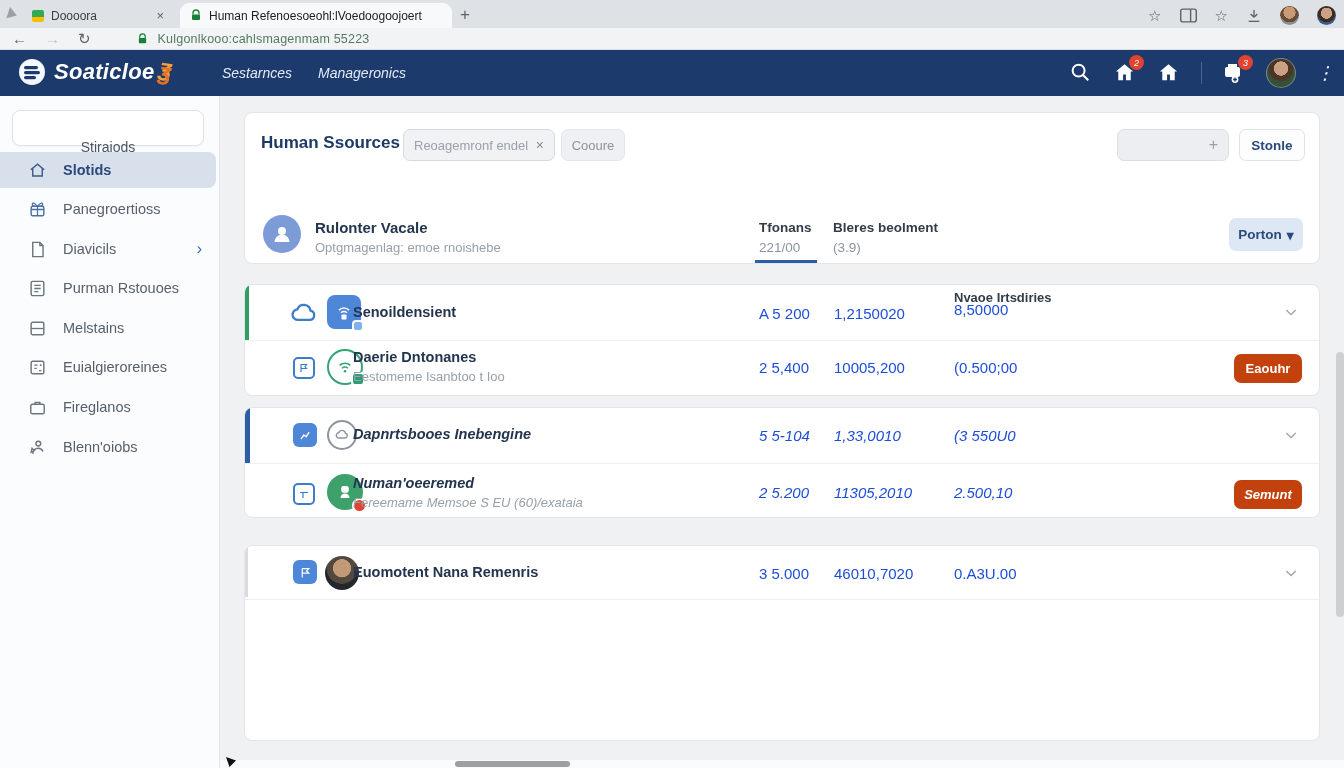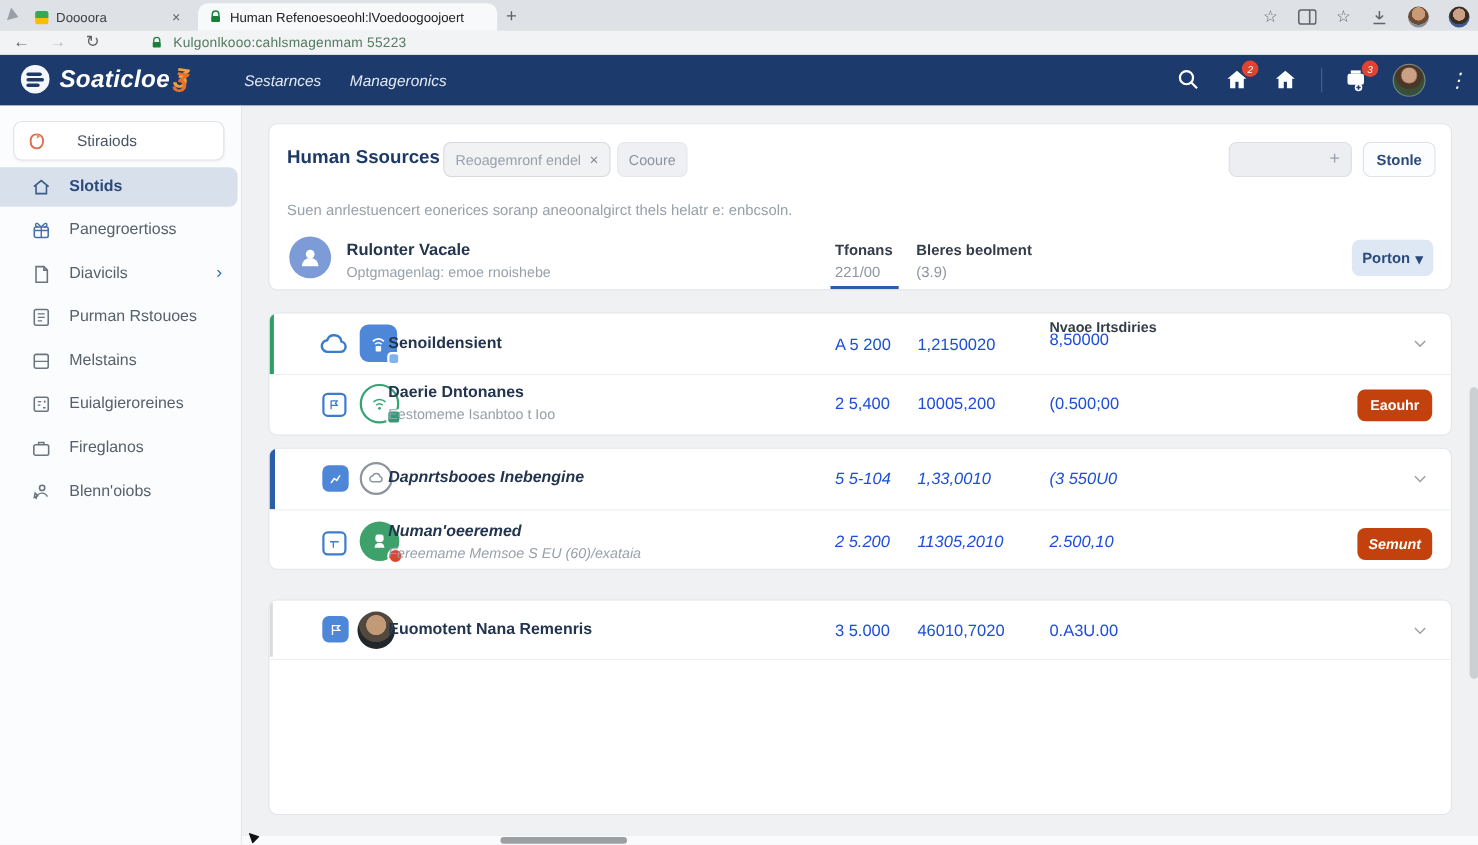--- a/index.html
+++ b/index.html
@@ -34,21 +34,21 @@
   .appnav-item { color:#e3eaf5; font-size:14px; }
   .appbar-right { position:absolute; right:10px; top:0; height:46px; display:flex; align-items:center; gap:20px; }
   .icon-wrap { position:relative; width:24px; height:24px; }
   .badge { position:absolute; top:-6px; right:-7px; min-width:15px; height:15px; border-radius:8px; background:#e0432f; color:#fff; font-size:9px; display:flex; align-items:center; justify-content:center; padding:0 3px; }
   .vdivider { width:1px; height:22px; background:#4a6391; }
   .appbar-avatar { width:30px; height:30px; border-radius:50%; overflow:hidden; border:1px solid #ffffff55; }
   .dots { color:#fff; font-size:18px; line-height:1; letter-spacing:0; }
 
   
   .sidebar { position:absolute; left:0; top:96px; width:220px; height:672px; background:#fbfcfd; border-right:1px solid #e3e5e8; }
-  .sb-selector { position:absolute; left:12px; top:14px; width:192px; height:36px; background:#fff; border:1px solid #dfe2e6; border-radius:8px; box-shadow:0 1px 2px rgba(0,0,0,.04); display:flex; align-items:center; gap:28px; padding:0 12px; }
+  .sb-selector { position:absolute; left:12px; top:14px; width:192px; height:36px; background:#fff; border:1px solid #dfe2e6; border-radius:8px; box-shadow:0 1px 2px rgba(0,0,0,.04); display:flex; align-items:center; gap:28px; padding:0 12px;flex-direction:column; }
   .sb-selector-label { font-size:14px; color:#4a5563; }
   .sb-item { position:absolute; left:0; width:216px; height:36px; display:flex; align-items:center; gap:16px; padding:0 14px 0 28px; color:#57606b; font-size:14.5px; }
   .sb-item.active { background:#d8e0eb; border-radius:0 8px 8px 0; color:#2b4a7c; font-weight:700; }
   .sb-item .chev { margin-left:auto; color:#2b6cb8; font-size:16px; }
   .sb-item svg { flex:0 0 auto; }
 
   
   .main { position:absolute; left:220px; top:96px; width:1124px; height:672px; background:#eff1f3; }
   .card { position:absolute; left:24px; width:1076px; background:#fff; border:1px solid #e3e5e9; border-radius:8px; overflow:hidden; }
   .hdr-card { top:16px; height:152px; }
@@ -268,21 +268,20 @@
     <div class="chip">
       <span>Reoagemronf endel</span>
       <span class="chip-x">×</span>
     </div>
     <div class="btn-muted">Cooure</div>
     <div class="qty-box">
       <input class="qty-input" value="" style="">
       <span class="qty-plus">+</span>
     </div>
     <div class="btn-store">Stonle</div>
-    <div class="hdr-desc">Suen anrlestuencert eonerices soranp aneoonalgirct thels helatr e: enbcsoln.</div>
 
     <div class="profile-avatar">
       <svg width="24" height="24" viewBox="0 0 24 24">
           <circle cx="12" cy="9" r="4" fill="#fff"></circle>
           <path d="M4.5 20a7.5 7.5 0 0 1 15 0z" fill="#fff"></path>
         </svg>
     </div>
     <div class="profile-name">Rulonter Vacale</div>
     <div class="profile-sub">Optgmagenlag: emoe rnoishebe</div>
 

